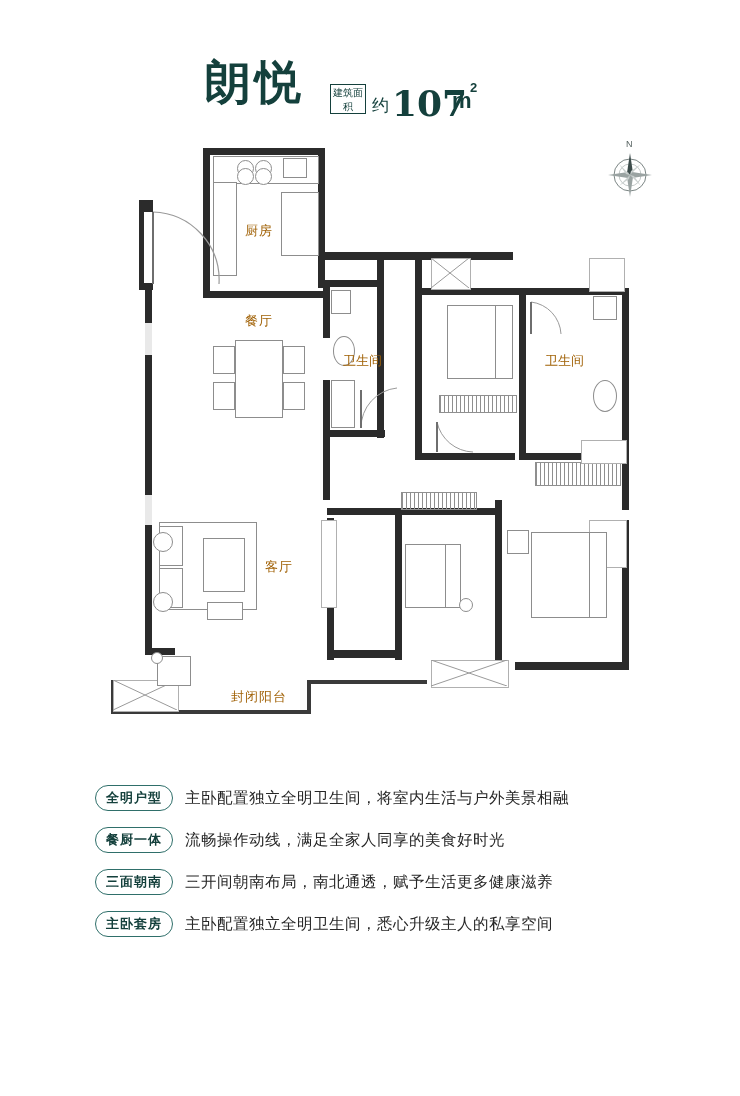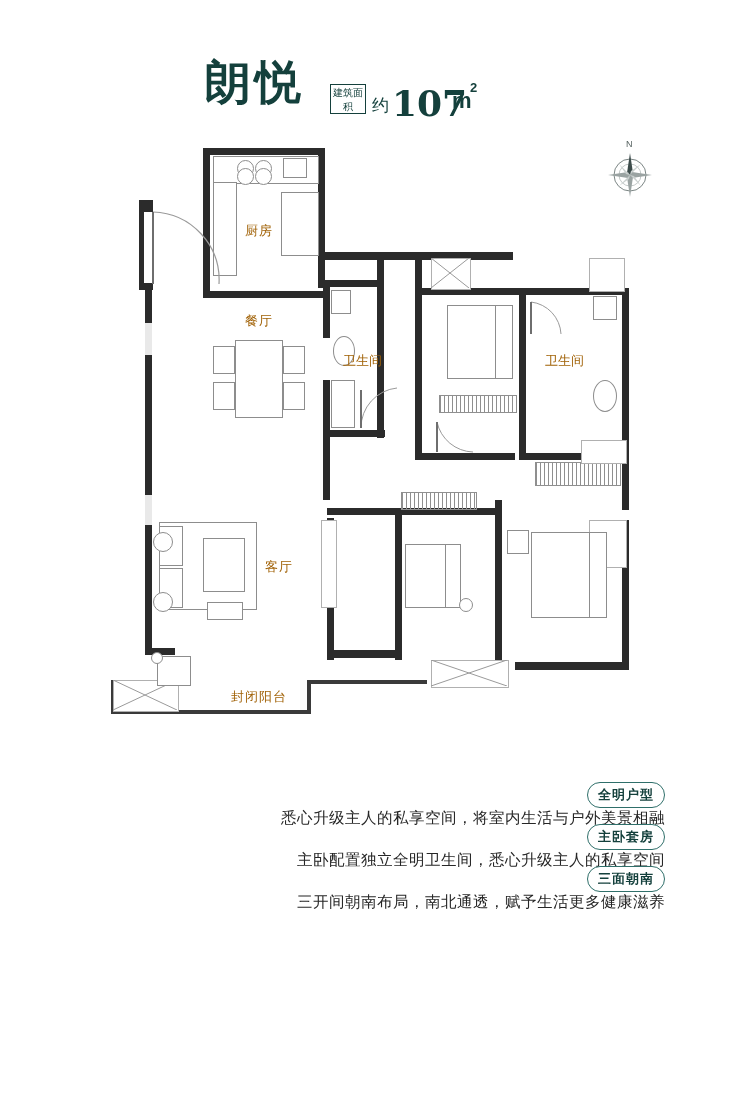--- a/index.html
+++ b/index.html
@@ -54,21 +54,21 @@
     position:absolute;font-size:13px;color:#a16207;letter-spacing:1px;
     font-family:Liberation Sans, sans-serif;white-space:nowrap;
   }
   .label.sm{font-size:13px;letter-spacing:0;}
   .furn{position:absolute;border:1px solid #8d8d8d;background:#fff;}
   .furn-l{position:absolute;border:1px solid #b0b0b0;background:#fff;}
   .circle{position:absolute;border:1px solid #8d8d8d;border-radius:50%;background:#fff;}
 
   
   .features{position:absolute;left:95px;top:782px;width:570px;}
-  .feat-row{display:flex;align-items:flex-end;height:32px;margin-bottom:10px;flex-direction:column;}
+  .feat-row{display:flex;align-items:center;height:32px;margin-bottom:10px;}
   .feat-tag{
     width:78px;height:26px;border:1px solid #2f6f6a;border-radius:13px;
     color:#14403c;font-size:13px;font-weight:bold;letter-spacing:1px;
     display:flex;align-items:center;justify-content:center;flex:0 0 auto;
     box-sizing:border-box;
   }
   .feat-text{margin-left:12px;font-size:15.5px;color:#262626;letter-spacing:.5px;}
 
   
   .footer{
@@ -248,26 +248,30 @@
     <div class="label" style="left:462px;top:432px;">卧室</div>
     <div class="furn" style="left:436px;top:392px;width:74px;height:84px;"></div>
     <div class="furn" style="left:494px;top:392px;width:16px;height:84px;"></div>
     <div class="furn" style="left:412px;top:390px;width:20px;height:22px;"></div>
 
   </div>
 
   <div class="features">
     <div class="feat-row">
       <div class="feat-tag">全明户型</div>
-      <div class="feat-text">悉心升级主人的私享空间，将室内生活与户外美景相融</div>
+      <div class="feat-text">主卧配置独立全明卫生间，将室内生活与户外美景相融</div>
+    </div>
+    <div class="feat-row">
+      <div class="feat-tag">餐厨一体</div>
+      <div class="feat-text">流畅操作动线，满足全家人同享的美食好时光</div>
+    </div>
+    <div class="feat-row">
+      <div class="feat-tag">三面朝南</div>
+      <div class="feat-text">三开间朝南布局，南北通透，赋予生活更多健康滋养</div>
     </div>
     <div class="feat-row">
       <div class="feat-tag">主卧套房</div>
       <div class="feat-text">主卧配置独立全明卫生间，悉心升级主人的私享空间</div>
     </div>
-    <div class="feat-row">
-      <div class="feat-tag">三面朝南</div>
-      <div class="feat-text">三开间朝南布局，南北通透，赋予生活更多健康滋养</div>
-    </div>
   </div>
 
 
 </div>
 
 </body></html>

